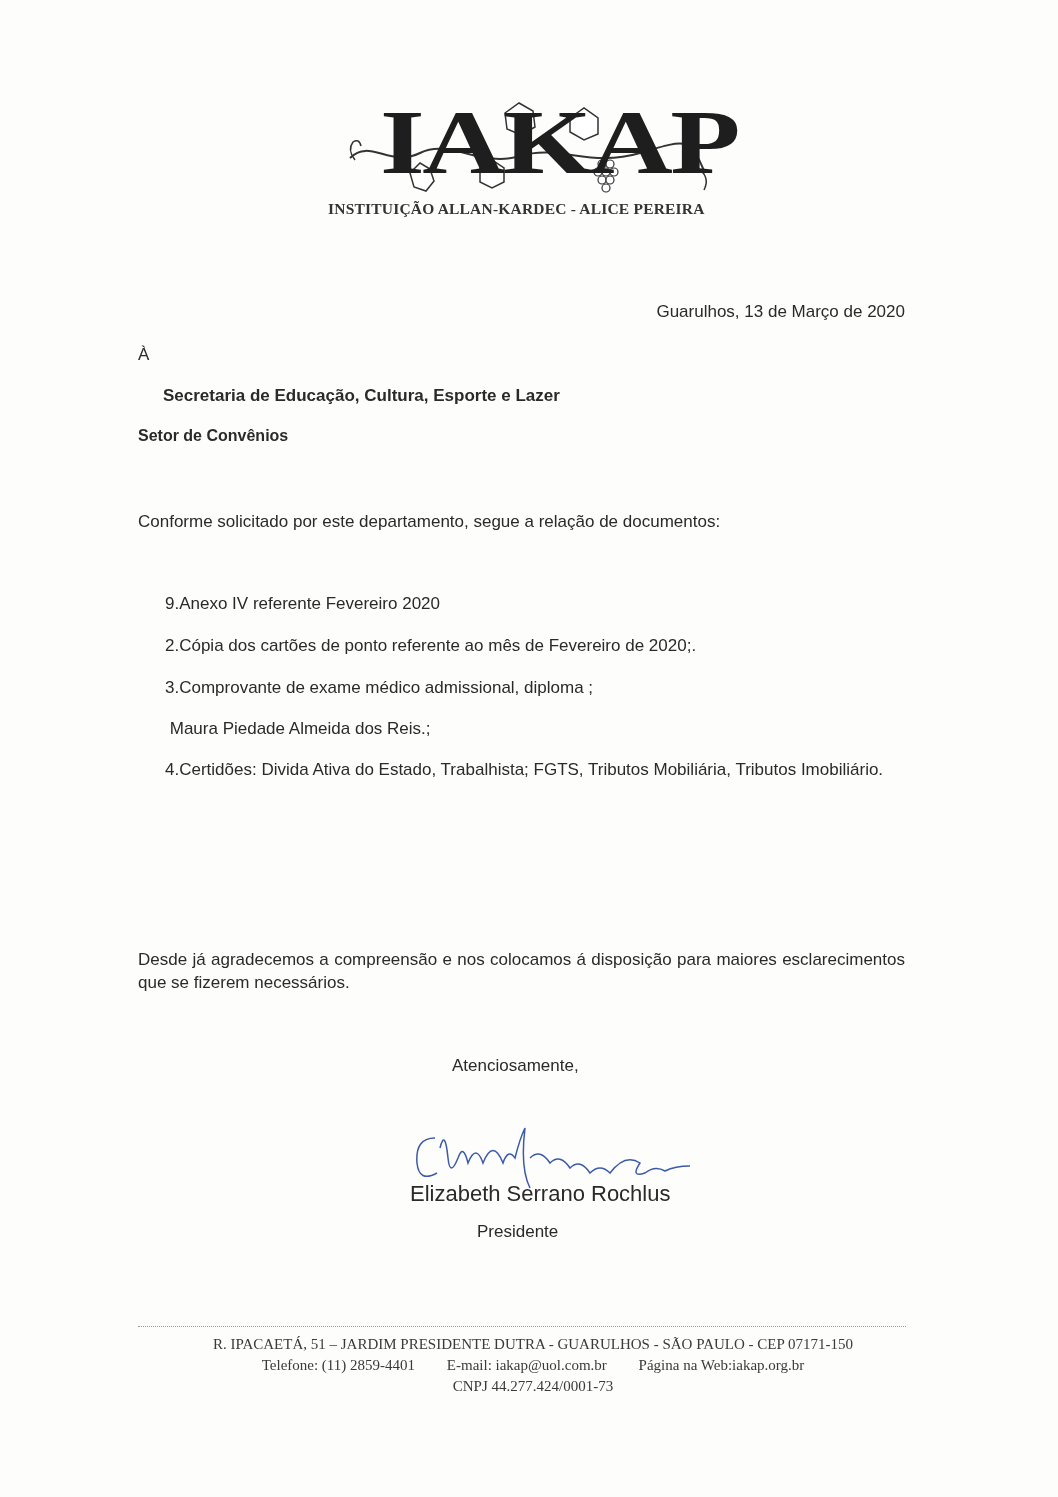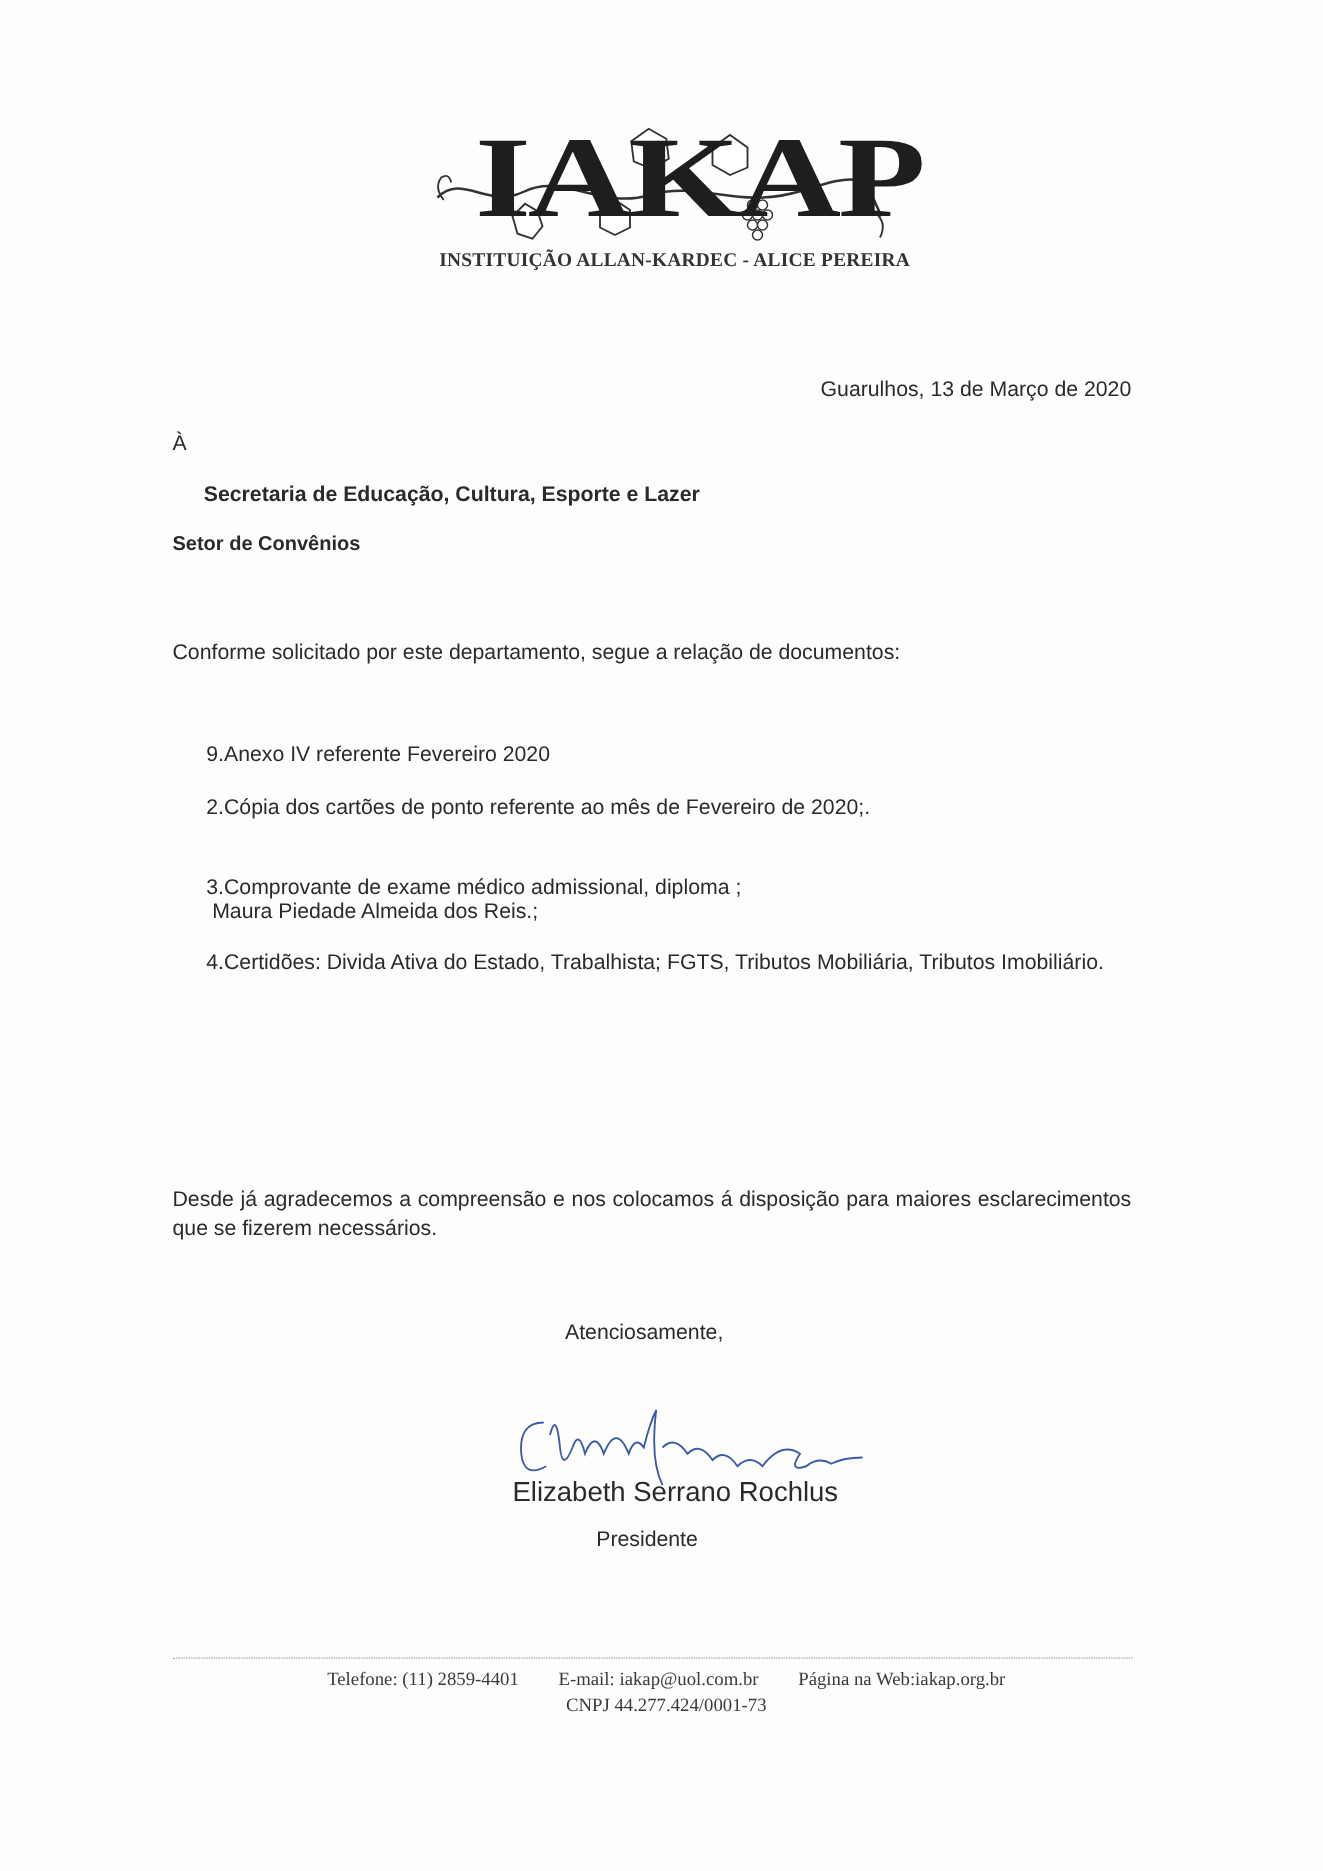--- a/index.html
+++ b/index.html
@@ -3,21 +3,21 @@
 <meta charset="utf-8">
 <style>
   html, body { margin:0; padding:0; }
   body { width:1058px; height:1497px; background:#fdfdfc; position:relative; overflow:hidden;
          font-family:"Liberation Sans", sans-serif; color:#2a2a2a; }
   .abs { position:absolute; }
   .logo { left:340px; top:98px; width:380px; height:100px; }
   .logo-text { position:absolute; left:40px; top:-6px; font-family:"Liberation Serif", serif; font-size:92px;
                font-weight:bold; letter-spacing:-2px; color:#1e1e1e; line-height:100px; transform:scaleX(1.25); transform-origin:left; }
   .logo-svg { position:absolute; left:0; top:0; }
-  .inst { left:328px; top:200px; width:400px; text-align:right; font-family:"Liberation Serif", serif;
+  .inst { left:328px; top:200px; width:400px; text-align:left; font-family:"Liberation Serif", serif;
           font-weight:bold; font-size:15.5px; color:#333; letter-spacing:0.2px; }
   .date { right:153px; top:302px; font-size:17px; }
   .to { left:138px; top:345px; font-size:17px; }
   .rec1 { left:138px; top:386px; font-size:17px; font-weight:bold;margin-left:25px; }
   .rec2 { left:138px; top:427px; font-size:16px; font-weight:bold; }
   .intro { left:138px; top:512px; font-size:17px; }
   .list-item { left:165px; font-size:17px; }
   .li4 { width:720px; line-height:22px; }
   .closing { left:138px; top:948px; width:767px; font-size:17px; line-height:23px; text-align:justify; text-align-last:left; }
   .regards { left:452px; top:1056px; font-size:17px; }
@@ -60,34 +60,35 @@
 
 <div class="abs date">Guarulhos, 13 de Março de 2020</div>
 <div class="abs to">À</div>
 <div class="abs rec1">Secretaria de Educação, Cultura, Esporte e Lazer</div>
 <div class="abs rec2">Setor de Convênios</div>
 
 <div class="abs intro">Conforme solicitado por este departamento, segue a relação de documentos:</div>
 
 <div class="abs list-item" style="top:594px">9.Anexo IV referente Fevereiro 2020</div>
 <div class="abs list-item" style="top:636px">2.Cópia dos cartões de ponto referente ao mês de Fevereiro de 2020;.</div>
-<div class="abs list-item" style="top:700px">3.Comprovante de exame médico admissional, diploma ;</div>
+<div class="abs list-item" style="top:678px">3.Comprovante de exame médico admissional, diploma ;</div>
 <div class="abs list-item" style="top:719px; white-space:pre"> Maura Piedade Almeida dos Reis.;</div>
 <div class="abs list-item li4" style="top:759px">4.Certidões: Divida Ativa do Estado, Trabalhista; FGTS, Tributos Mobiliária, Tributos Imobiliário.</div>
 
 <div class="abs closing">Desde já agradecemos a compreensão e nos colocamos á disposição para maiores esclarecimentos que se fizerem necessários.</div>
 <div class="abs regards">Atenciosamente,</div>
 
 <svg class="abs signature" width="330" height="80">
   <path d="M35,20 q-20,0 -18,25 q2,20 20,10 M40,30 q5,-20 8,10 q2,20 10,0 q5,-15 10,5 q8,-20 15,0 q10,-25 20,0 q5,-15 12,-5 q5,-20 10,-30 q-5,40 5,60 M130,40 q10,-10 20,5 q10,-10 20,5 q10,-10 20,5 q10,-10 20,0 q15,-20 30,-10 q-10,15 5,10 q10,-8 20,-2 q10,-5 25,-5" stroke="#3b5aa8" stroke-width="1.5" fill="none"></path>
 </svg>
 <div class="abs signame">Elizabeth Serrano Rochlus</div>
 <div class="abs role">Presidente</div>
 
 <div class="abs divider"></div>
 <div class="abs footer">
+  <div>R. IPACAETÁ, 51 – JARDIM PRESIDENTE DUTRA - GUARULHOS - SÃO PAULO - CEP 07171-150</div>
   <div class="row2">
     <span>Telefone: (11) 2859-4401</span>
     <span>E-mail: iakap@uol.com.br</span>
     <span>Página na Web:iakap.org.br</span>
   </div>
   <div>CNPJ 44.277.424/0001-73</div>
 </div>
 
 </body></html>

